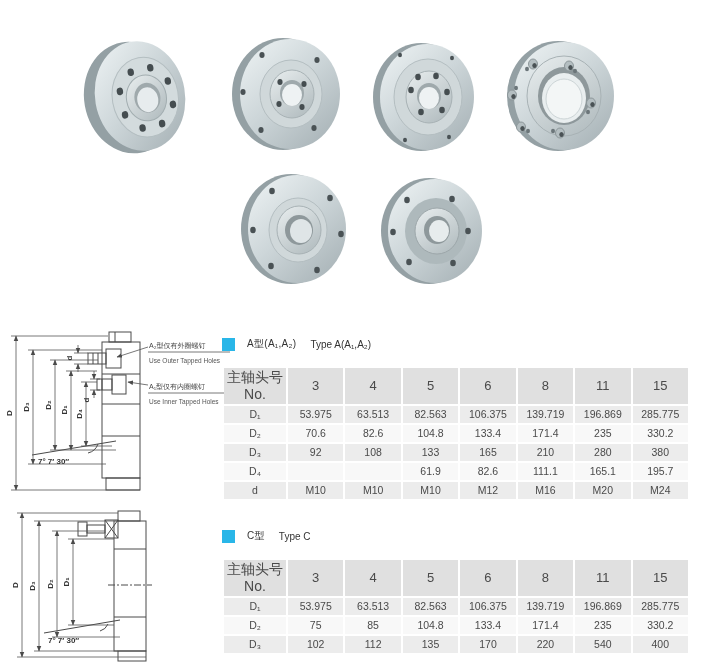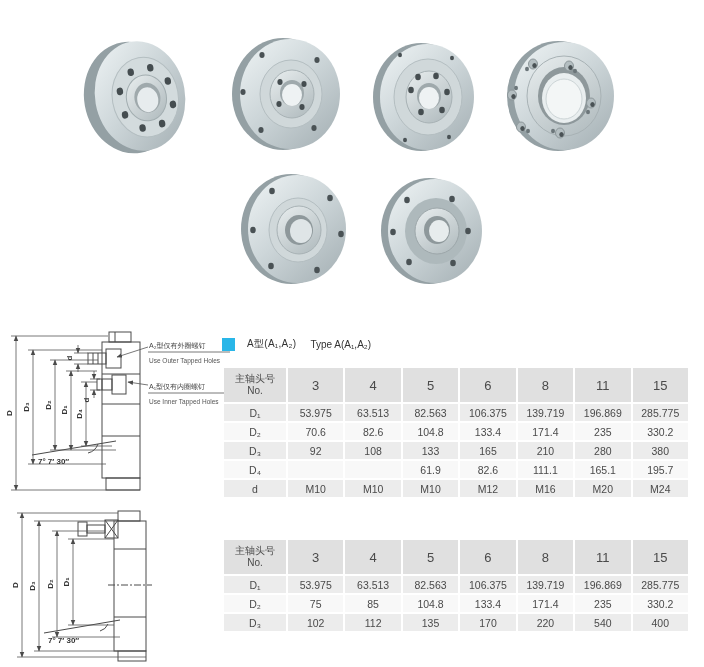--- a/index.html
+++ b/index.html
@@ -19,21 +19,21 @@
   .sec-title { display:flex; align-items:center; height:20px; font-size:10px; color:#333; }
   .bullet { width:13px; height:13px; margin-right:12px; flex:0 0 auto; }
   .t-cn { letter-spacing:.3px; }
   .t-en { margin-left:14px; }
 
   table.spec-table { border-collapse:separate; border-spacing:2px; table-layout:fixed;
                      width:468px; margin-top:12px; }
   table.spec-table th, table.spec-table td { text-align:center; vertical-align:middle; }
   table.spec-table thead th { background:#e0e0e0; height:32px; font-weight:normal;
                               font-size:13px; color:#4a4a4a; }
-  table.spec-table thead th.corner { width:60px; font-size:10px; line-height:1.2;margin-left:29px; }
+  table.spec-table thead th.corner { width:60px; font-size:14px; line-height:1.2;margin-left:29px; }
   table.spec-table tbody td { background:#f8f8f8; height:15px; font-size:10.5px;
                               color:#4a4a4a; padding:1px 0; }
   table.spec-table tbody tr:nth-child(odd) td { background:#ececec; }
   table.spec-table td.rowlab { font-size:10.5px; }
 
   .dtext  { font-size:8px; font-weight:bold; fill:#333; }
   .atext  { font-size:8px; font-weight:bold; fill:#333; }
   .c-cn   { font-size:7px; fill:#444; }
   .c-en   { font-size:6.5px; fill:#555; }
 </style>
@@ -372,20 +372,25 @@
             <td>M12</td>
             <td>M16</td>
             <td>M20</td>
             <td>M24</td>
           </tr>
         </tbody>
     </table>
   </section>
 
   <section class="spec spec-c">
+    <div class="sec-title">
+      <span class="bullet" style="background: rgb(41, 182, 232);"></span>
+      <span class="t-cn">C型</span>
+      <span class="t-en">Type C</span>
+    </div>
     <table class="spec-table">
       <thead>
         <tr>
           <th class="corner">
             <div>主轴头号</div>
             <div>No.</div>
           </th>
         <th>3</th>
             <th>4</th>
             <th>5</th>

